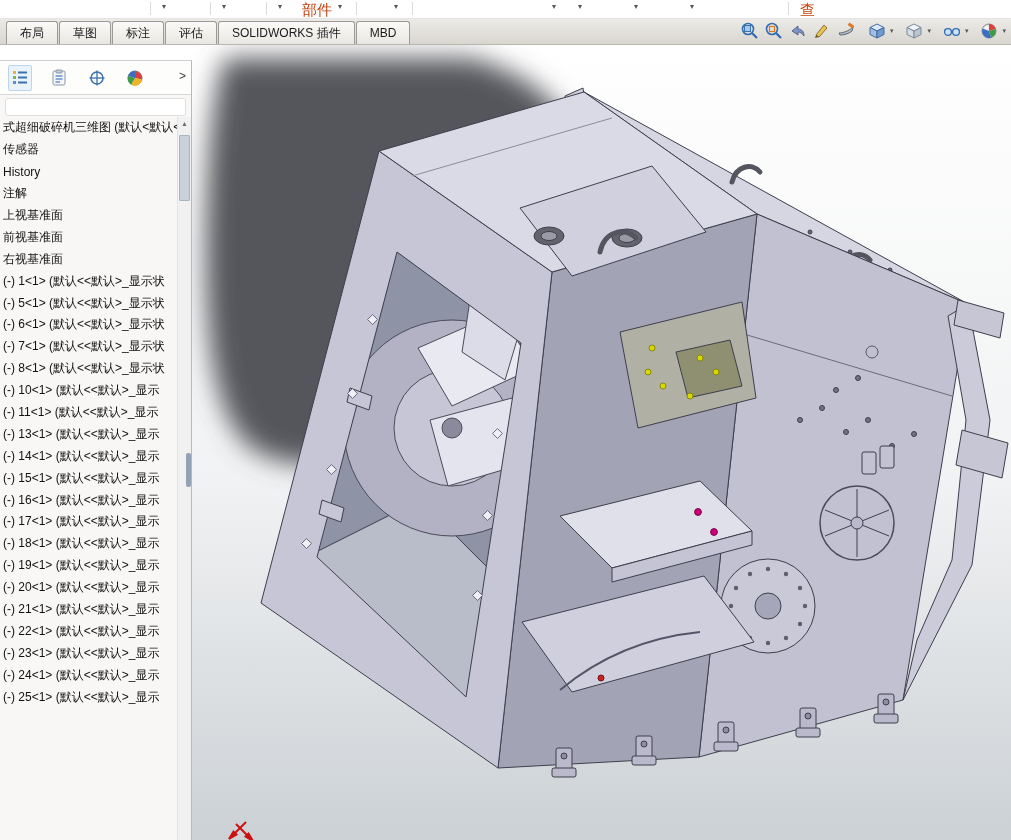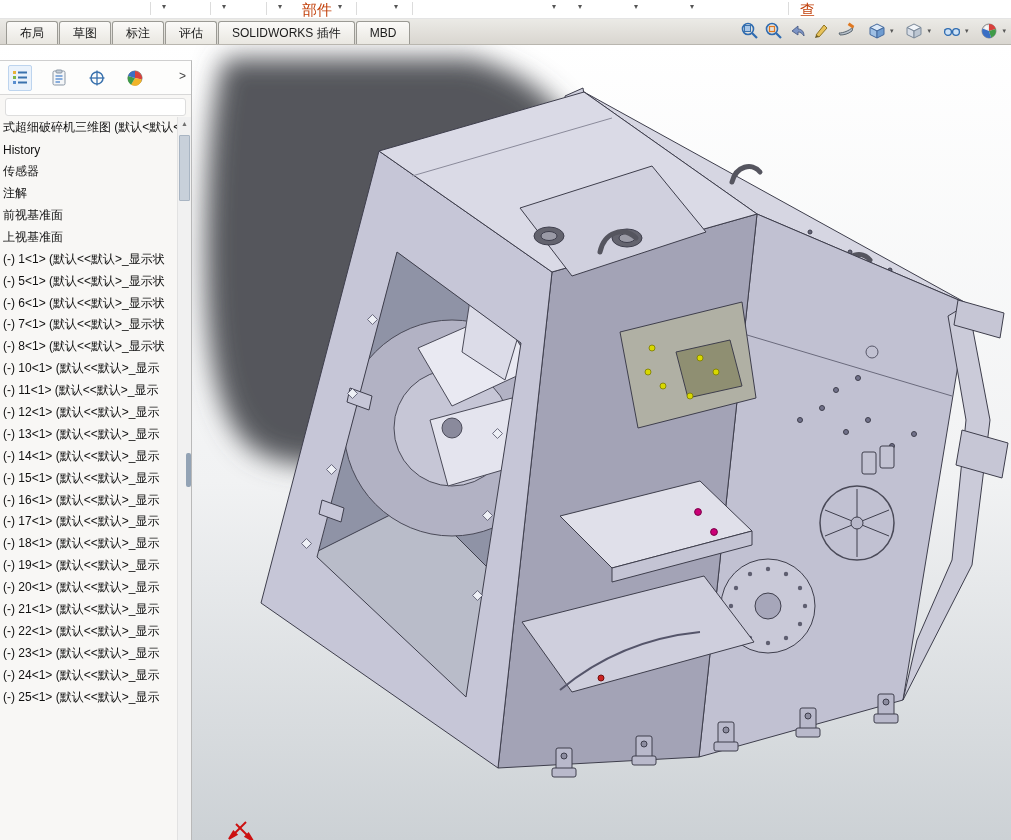--- a/index.html
+++ b/index.html
@@ -380,39 +380,42 @@
     </div>
     <div class="panel-filter"></div>
 
     <div class="tree">
       <div class="trow root">
         <span class="tlabel">式超细破碎机三维图  (默认&lt;默认&lt;</span>
       </div>
       <div>
 
           <div class="trow">
+            <span class="tlabel">传感器</span>
+          </div>
+
+          <div class="trow">
             <span class="tlabel">History</span>
           </div>
 
           <div class="trow">
-            <span class="tlabel">传感器</span>
-          </div>
-
-          <div class="trow">
             <span class="tlabel">注解</span>
           </div>
 
           <div class="trow">
+            <span class="tlabel">上视基准面</span>
+          </div>
+
+          <div class="trow">
             <span class="tlabel">前视基准面</span>
           </div>
 
           <div class="trow">
-            <span class="tlabel">上视基准面</span>
-          </div>
-
+            <span class="tlabel">右视基准面</span>
+          </div>
 
         </div>
       <div>
 
           <div class="trow">
             <span class="tlabel">(-) 1&lt;1&gt; (默认&lt;&lt;默认&gt;_显示状</span>
           </div>
 
 
 
@@ -435,23 +438,20 @@
 
 
           <div class="trow">
             <span class="tlabel">(-) 10&lt;1&gt; (默认&lt;&lt;默认&gt;_显示</span>
           </div>
 
           <div class="trow">
             <span class="tlabel">(-) 11&lt;1&gt; (默认&lt;&lt;默认&gt;_显示</span>
           </div>
 
-          <div class="trow">
-            <span class="tlabel">(-) 12&lt;1&gt; (默认&lt;&lt;默认&gt;_显示</span>
-          </div>
 
           <div class="trow">
             <span class="tlabel">(-) 13&lt;1&gt; (默认&lt;&lt;默认&gt;_显示</span>
           </div>
 
           <div class="trow">
             <span class="tlabel">(-) 14&lt;1&gt; (默认&lt;&lt;默认&gt;_显示</span>
           </div>
 
           <div class="trow">

